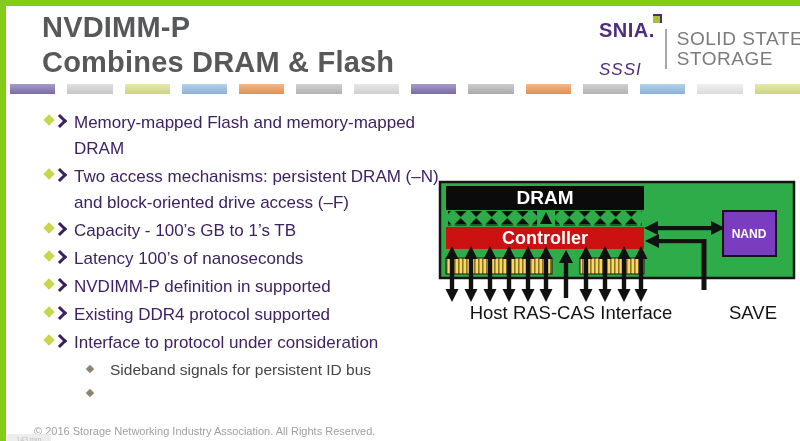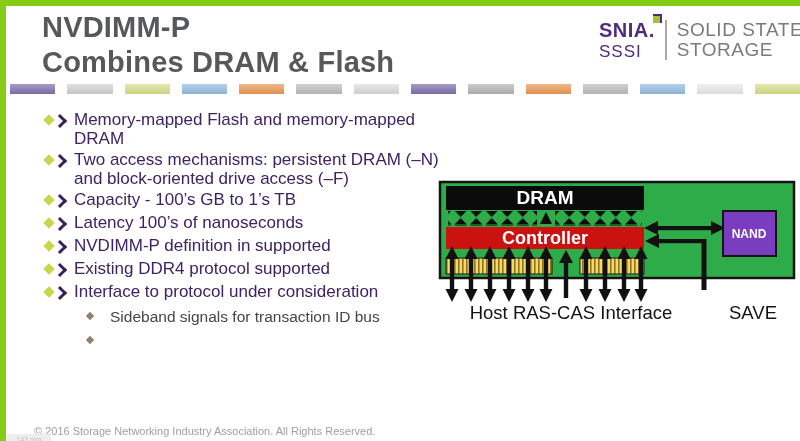--- a/index.html
+++ b/index.html
@@ -10,31 +10,31 @@
   }
   
   #title{position:absolute;left:36px;top:4px;font-size:29px;font-weight:bold;
          line-height:35px;color:#57585a;letter-spacing:0.2px;}
   
   #logo{position:absolute;left:593px;top:14px;display:flex;align-items:center;gap:10px;}
   #logo .brandcol{display:flex;flex-direction:column;align-items:flex-start;line-height:1;}
   #logo .brand{position:relative;font-size:20px;font-weight:bold;color:#4e2b7e;letter-spacing:0.5px;}
   #logo .mark{position:absolute;top:-6px;right:-7px;width:7px;height:7px;background:#a9be3a;
               border-top:2px solid #4e2b7e;border-right:2px solid #4e2b7e;}
-  #logo .subbrand{font-size:17px;color:#4e2b7e;margin-top:3px;letter-spacing:1px;}
+  #logo .subbrand{font-size:17px;color:#4e2b7e;margin-top:21px;letter-spacing:1px;font-style:italic;}
   #logo .divider{width:2px;height:40px;background:#a8a8a8;}
   #logo .tagcol{display:flex;flex-direction:column;line-height:20px;}
   #logo .tag{font-size:19px;color:#7a7b7e;letter-spacing:0.5px;}
   
   #strip{position:absolute;left:4px;right:4px;top:78px;height:10px;display:flex;gap:12px;}
   #strip .seg{flex:1;background-image:linear-gradient(rgba(255,255,255,.30),rgba(0,0,0,.06));}
   
   #bullets{position:absolute;left:38px;top:104px;width:420px;}
   .bullet{display:flex;margin-bottom:2px;}
-  .bullet.level1 .btext{font-size:17px;line-height:19px;color:#3e2262;white-space:pre-line;width:368px;}
+  .bullet.level1 .btext{font-size:17px;line-height:26px;color:#3e2262;white-space:pre-line;width:368px;}
   .bullet.level2{margin-left:40px;margin-top:3px;}
   .bullet.level2 .btext{font-size:15.5px;line-height:21px;color:#454545;white-space:pre-line;}
   .marker{position:relative;width:30px;flex:0 0 30px;height:21px;}
   .marker .dia{position:absolute;left:1px;top:6px;width:8px;height:8px;background:#c8d64b;transform:rotate(45deg);}
   .marker .chev{position:absolute;left:11px;top:6px;width:7px;height:7px;
                 border-top:3px solid #3a1f5e;border-right:3px solid #3a1f5e;transform:rotate(45deg);}
   .marker2{position:relative;width:26px;flex:0 0 26px;height:21px;}
   .marker2 .dia2{position:absolute;left:3px;top:7px;width:6px;height:6px;background:#8e8473;transform:rotate(45deg);}
   
   #diagram{position:absolute;left:432px;top:174px;width:360px;height:152px;}
@@ -137,21 +137,21 @@
         <span class="marker">
           <i class="dia"></i>
           <i class="chev"></i>
         </span>
         <span class="btext">Interface to protocol under consideration</span>
       </div>
       <div class="bullet level2">
         <span class="marker2">
           <i class="dia2"></i>
         </span>
-        <span class="btext">Sideband signals for transaction ID bus</span>
+        <span class="btext">Sideband signals for persistent ID bus</span>
       </div>
       <div class="bullet level2">
         <span class="marker2">
           <i class="dia2"></i>
         </span>
       </div>
     </div>
 
   <div id="diagram">
     <svg width="360" height="152" viewBox="0 0 360 152" xmlns="http://www.w3.org/2000/svg">

